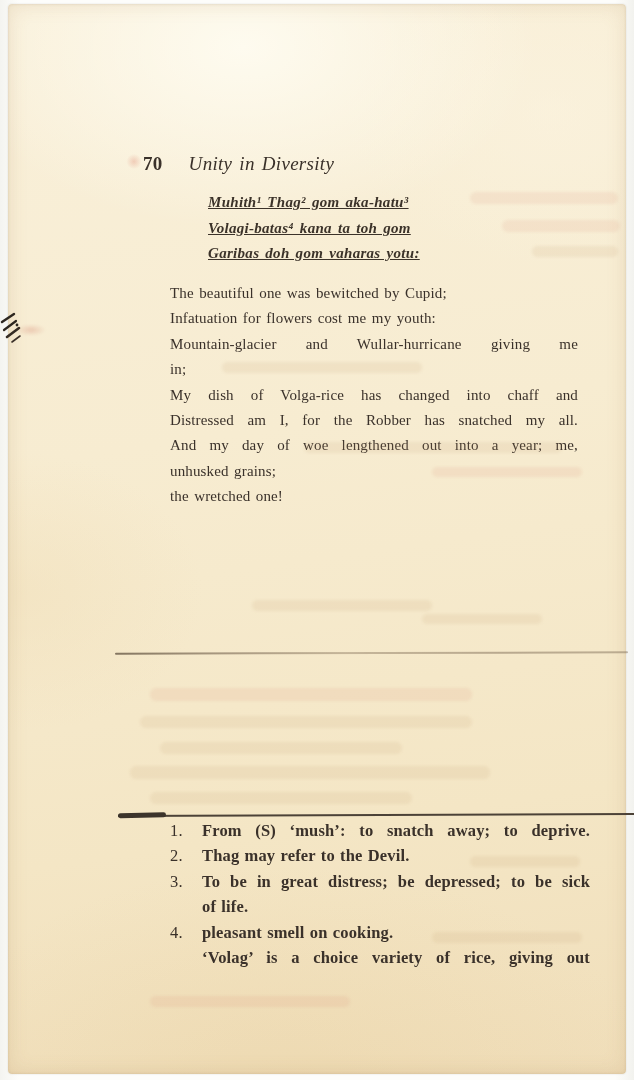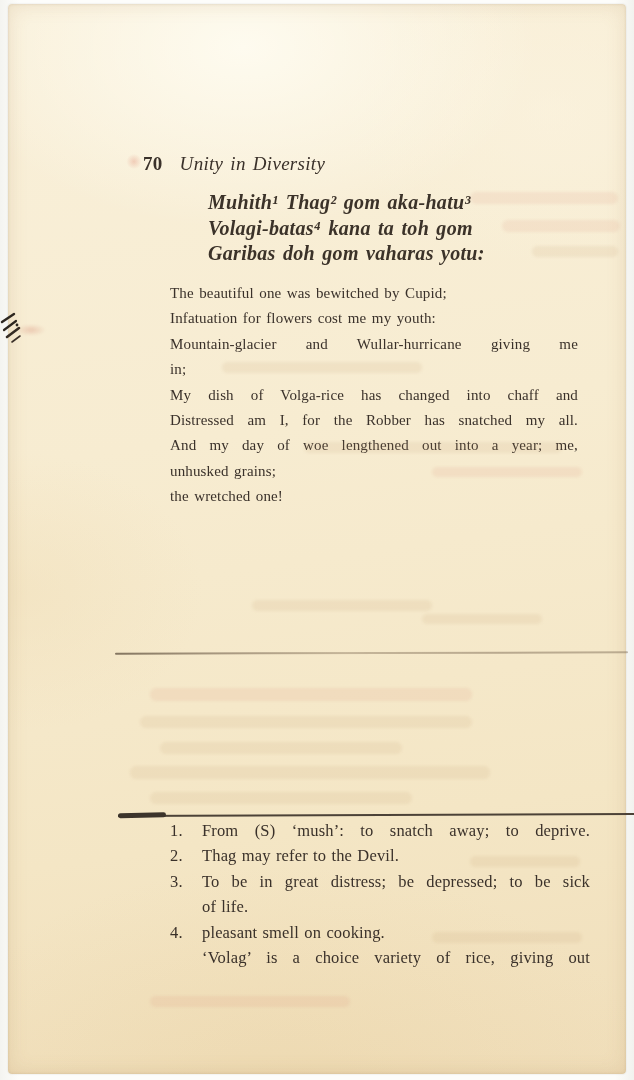--- a/index.html
+++ b/index.html
@@ -24,32 +24,33 @@
       radial-gradient(ellipse 300px 220px at 88% 10%, rgba(251,243,223,0.6), rgba(251,243,223,0) 70%),
       radial-gradient(ellipse 520px 320px at 45% 102%, rgba(229,203,152,0.30), rgba(229,203,152,0) 72%),
       radial-gradient(ellipse 260px 200px at 2% 55%, rgba(240,222,184,0.45), rgba(240,222,184,0) 70%),
       linear-gradient(172deg,#f9f0da 0%,#f7ecd1 40%,#f4e6c5 75%,#f0deba 100%);
     box-shadow: inset 0 0 20px rgba(155,115,60,0.16), inset 0 0 3px rgba(120,90,50,0.18), 0 0 2px rgba(0,0,0,0.12);
     color:#3a312a;
   }
   
   .header {
     position:absolute; left:135px; top:149px;
-    display:flex; align-items:baseline; gap:17px;
+    display:flex; align-items:baseline; gap:26px;
     font-size:19px; letter-spacing:0.3px;
   }
   .pagenum { font-weight:600; }
   .running-title { font-style:italic; font-weight:400; word-spacing:2px; }
 
   .verse {
     position:absolute; left:200px; top:186px;
     font-style:italic; font-weight:600;
-    font-size:20px; line-height:25.5px;
+    font-size:15px; line-height:25.5px;
     letter-spacing:0.3px; word-spacing:2px;
     color:#3b3229;
+    text-decoration:underline;
   }
 
   .translation {
     position:absolute; left:162px; top:277px;
     width:408px;
     font-size:15px; line-height:25.4px;
     word-spacing:1.5px; letter-spacing:0.15px;
   }
   .tline { white-space:nowrap; }
   .tline.just { white-space:normal; text-align:justify; text-align-last:justify; }
@@ -75,21 +76,21 @@
 
   
   .footnotes {
     position:absolute; left:162px; top:814px; width:420px;
     font-size:16.5px; line-height:25.4px;
     letter-spacing:0.15px; word-spacing:1px;
   }
   .fn-row { display:flex; }
   .fn-num { width:32px; flex:0 0 32px; }
   .fn-text { flex:1; }
-  .fn-line { white-space:nowrap; }
+  .fn-line { white-space:nowrap;font-weight:bold; }
   .fn-line.just { white-space:normal; text-align:justify; text-align-last:justify; }
 
   
   .ghost {
     position:absolute; border-radius:6px;
     background:rgba(193,152,110,0.13);
     filter:blur(1.6px);
   }
   .ghost.pink { background:rgba(213,140,118,0.13); }
   .stain-red {

